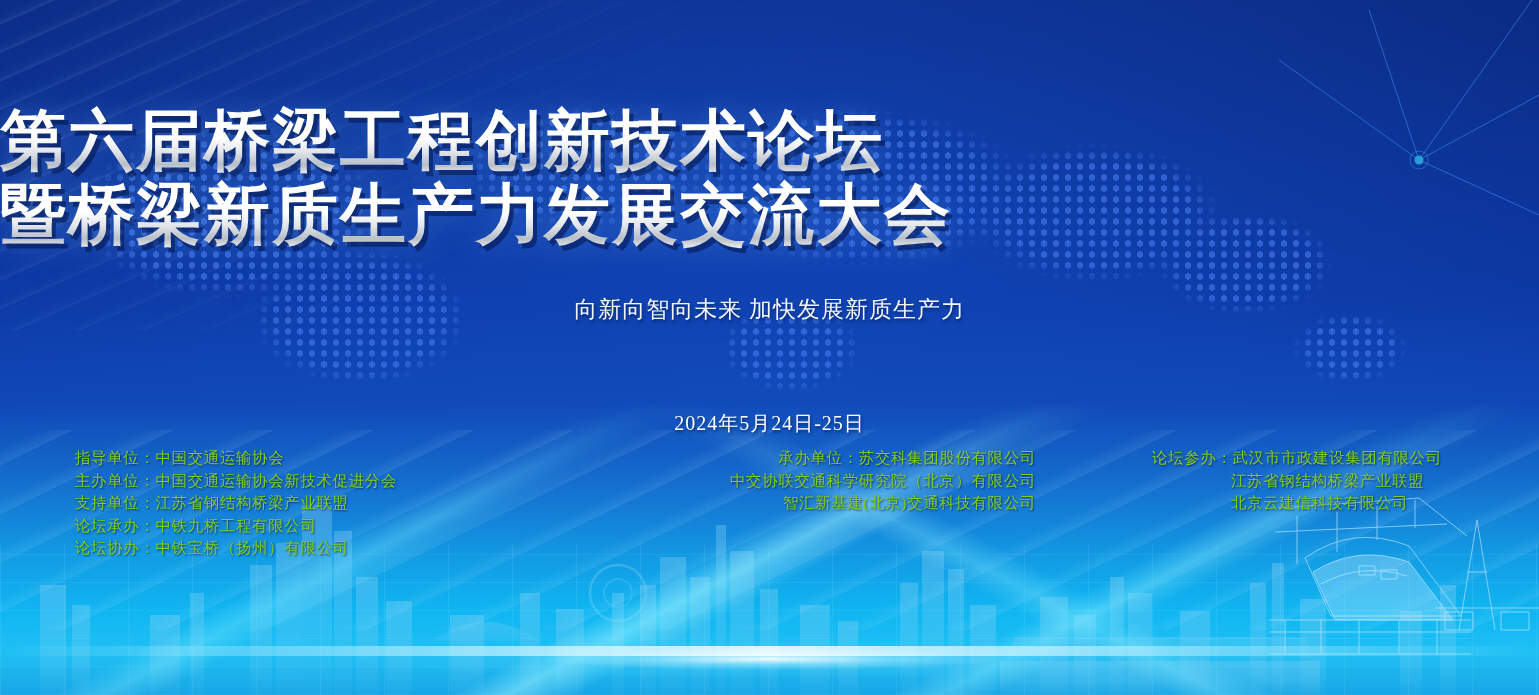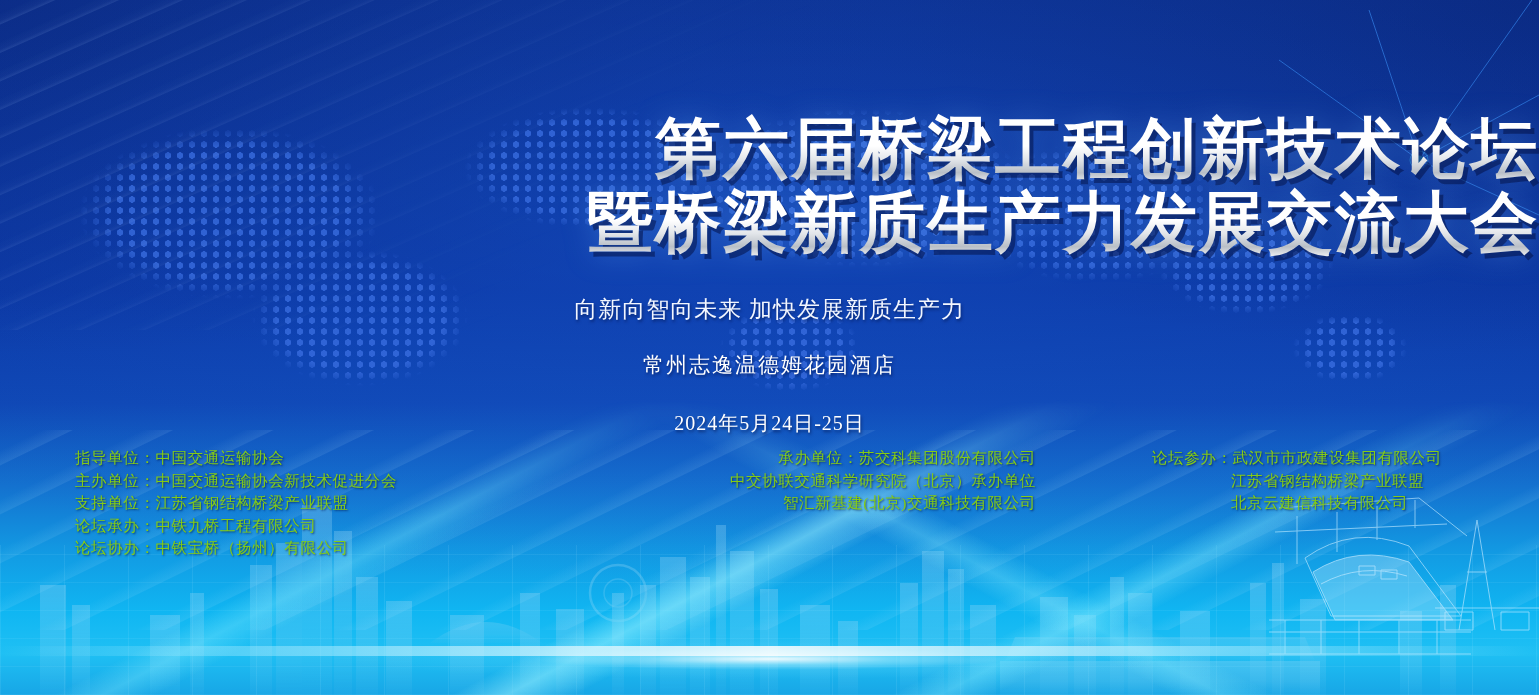--- a/index.html
+++ b/index.html
@@ -130,22 +130,22 @@
     bottom:0;top:auto;height:150px;
     background-image:
       repeating-linear-gradient(90deg, rgba(180,235,255,.10) 0 1px, transparent 1px 64px),
       repeating-linear-gradient(0deg,  rgba(180,235,255,.08) 0 1px, transparent 1px 28px);
   }
 
   
   #content{position:absolute;inset:0;}
 
   .title-block{
-    position:absolute;top:112px;left:0;width:100%;
-    text-align:right;
+    position:absolute;top:104px;left:0;width:100%;
+    text-align:left;
   }
   .title-line{
     font-family:"DejaVu Serif","Liberation Serif",serif;
     font-weight:700;
     font-size:66px;
     line-height:1.12;
     letter-spacing:2px;
     color:#ffffff;
     background:linear-gradient(180deg,#ffffff 0%,#ffffff 46%,#e3e6ea 64%,#b9bfc7 82%,#ffffff 100%);
     -webkit-background-clip:text;
@@ -306,21 +306,20 @@
 
   <div id="content">
 
     <div class="title-block">
       <div class="title-line">第六届桥梁工程创新技术论坛</div>
       <div class="title-line">暨桥梁新质生产力发展交流大会</div>
     </div>
 
     <div class="subtitle">向新向智向未来 加快发展新质生产力</div>
 
-    <div class="venue">常州志逸温德姆花园酒店</div>
 
     <div class="dates">2024年5月24日-25日</div>
 
     <div class="org-col" id="org-left">
       <span class="row">
         <span class="lead">指导单位：</span><span>中国交通运输协会</span>
       </span>
       <span class="row">
         <span class="lead">主办单位：</span><span>中国交通运输协会新技术促进分会</span>
       </span>
@@ -333,21 +332,21 @@
       <span class="row">
         <span class="lead">论坛协办：</span><span>中铁宝桥（扬州）有限公司</span>
       </span>
     </div>
 
     <div class="org-col" id="org-mid">
       <span class="row">
         <span class="lead">承办单位：</span><span>苏交科集团股份有限公司</span>
       </span>
       <span class="row pad5">
-        <span>中交协联交通科学研究院（北京）承办单位</span>
+        <span>中交协联交通科学研究院（北京）有限公司</span>
       </span>
       <span class="row pad5">
         <span>智汇新基建(北京)交通科技有限公司</span>
       </span>
     </div>
 
     <div class="org-col" id="org-right">
       <span class="row">
         <span class="lead">论坛参办：</span><span>武汉市市政建设集团有限公司</span>
       </span>

